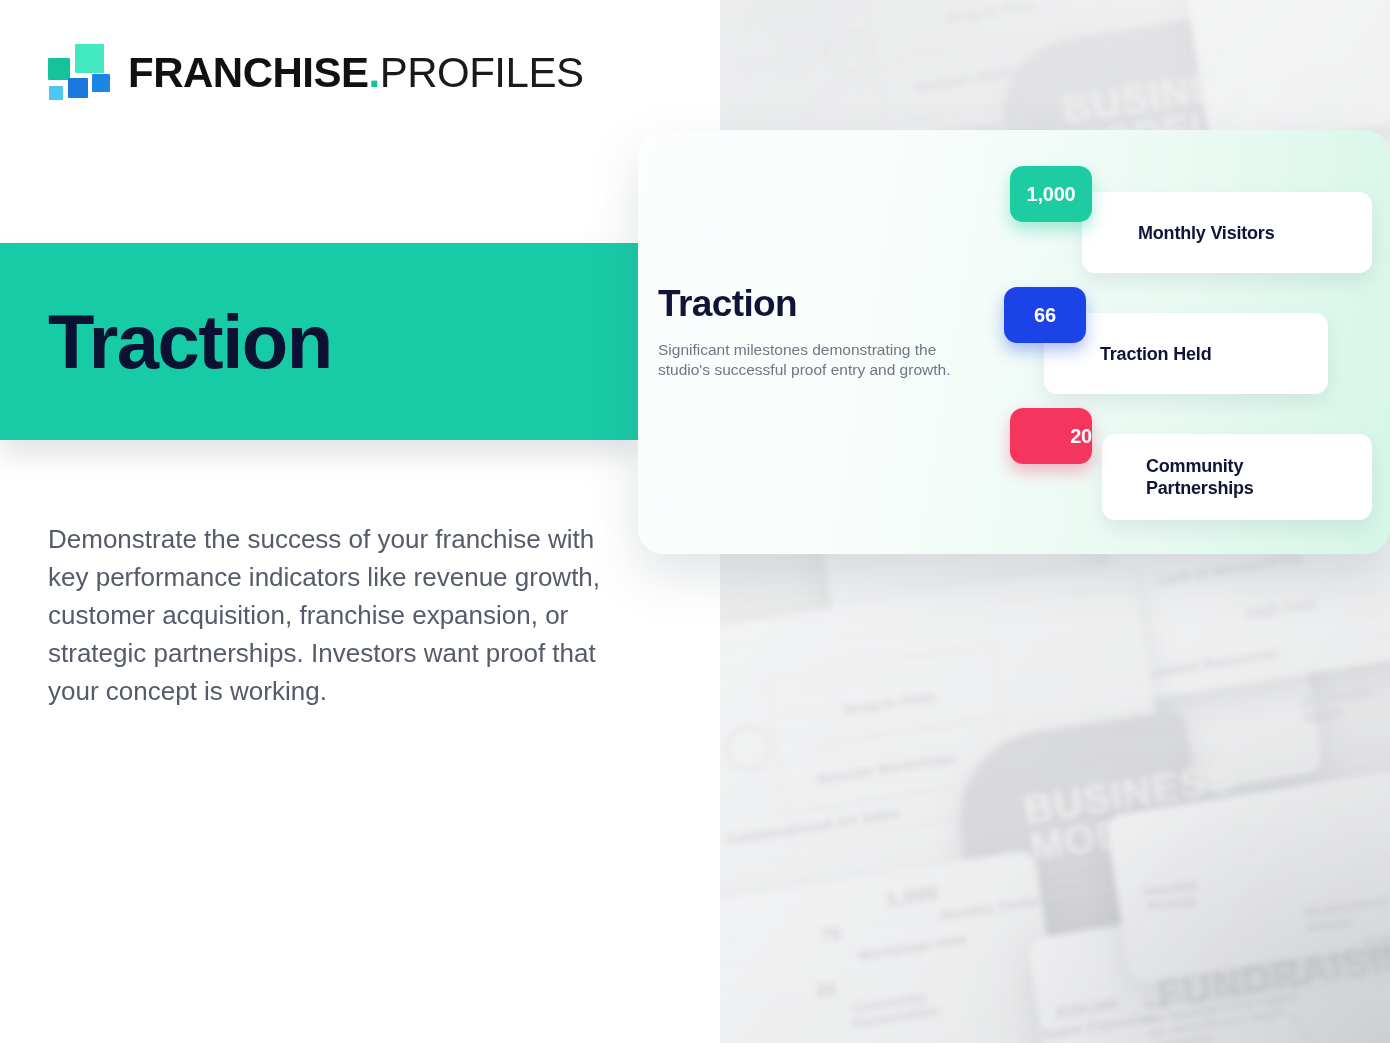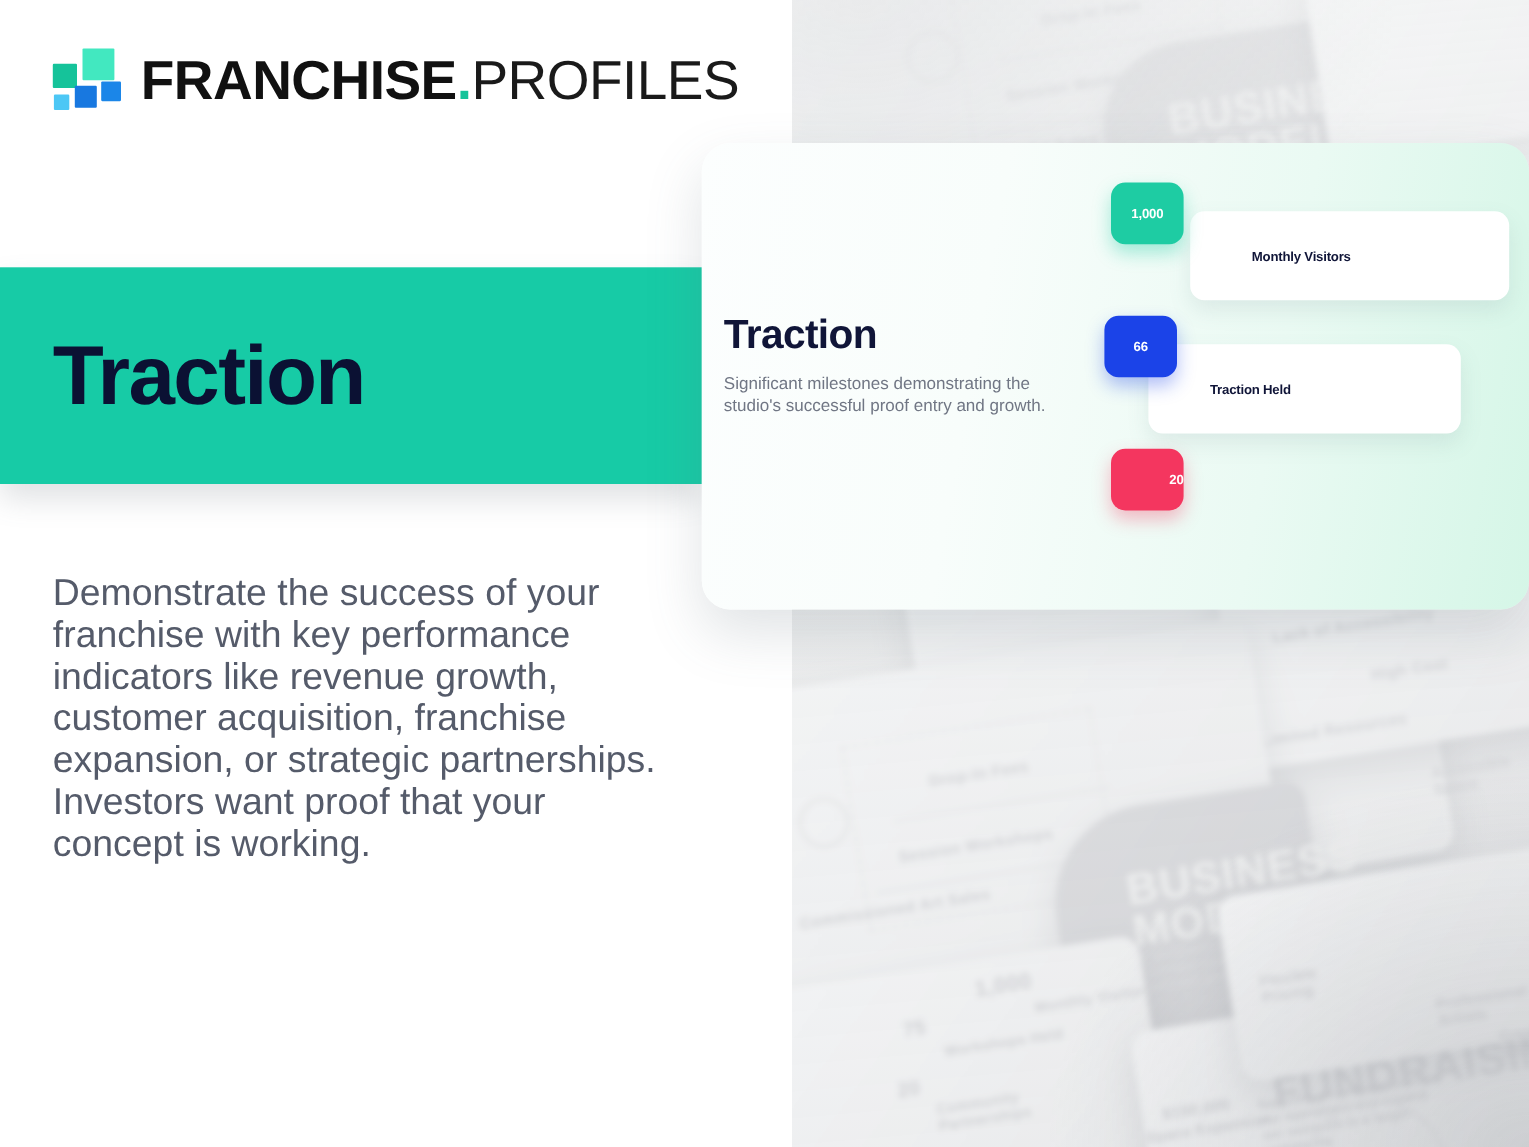--- a/index.html
+++ b/index.html
@@ -120,21 +120,21 @@
     display: block;
     border-radius: 1px;
   }
   .lm1 { left: 0;    top: 14px; width: 22px; height: 22px; background: #15c39a; }
   .lm2 { left: 27px; top: 0;    width: 29px; height: 29px; background: #42e8c0; }
   .lm3 { left: 20px; top: 34px; width: 20px; height: 20px; background: #1878e0; }
   .lm4 { left: 44px; top: 30px; width: 18px; height: 18px; background: #1b86e8; }
   .lm5 { left: 1px;  top: 42px; width: 14px; height: 14px; background: #4cc7f5; }
 
   #logo-text {
-    font-size: 50px;
+    font-size: 42px;
     line-height: 1;
     letter-spacing: -0.5px;
     white-space: nowrap;
     color: #111111;
   }
   #logo-text .lt-bold   { font-weight: 700; }
   #logo-text .lt-dot    { color: #15c39a; font-weight: 700; }
   #logo-text .lt-light  { font-weight: 300; color: #1a1a1a; }
 
   
@@ -157,21 +157,21 @@
     margin-left: 48px;
     line-height: 1;
   }
 
   
   #intro-paragraph {
     position: absolute;
     left: 48px;
     top: 520px;
     width: 575px;
-    font-size: 34px;
+    font-size: 26px;
     line-height: 38px;
     color: #555b6a;
     font-weight: 400;
   }
 
   
   #traction-card {
     position: absolute;
     left: 638px;
     top: 130px;
@@ -221,37 +221,37 @@
     position: absolute;
     top: 26px;
     height: 81px;
     background: #ffffff;
     border-radius: 13px;
     box-shadow: 0 9px 20px rgba(95,120,130,0.13);
     display: flex;
     align-items: center;
   }
   .metric-label {
-    font-size: 12px;
+    font-size: 18px;
     font-weight: 800;
     color: #101538;
     line-height: 22px;
     letter-spacing: -0.2px;
   }
   .metric-badge {
     position: absolute;
     top: 0;
-    width: 66px;
+    width: 82px;
     height: 56px;
     border-radius: 13px;
     display: flex;
     align-items: center;
     justify-content: center;
     color: #ffffff;
-    font-size: 12px;
+    font-size: 20px;
     font-weight: 800;
     letter-spacing: -0.2px;
     z-index: 2;
   }
 
   
   #metric-row-0 .metric-card  { left: 78px; width: 290px; }
   #metric-row-0 .metric-label { margin-left: 56px; }
   #metric-row-0 .metric-badge { left: 6px; background: #1ecca3; box-shadow: 0 8px 16px rgba(30,204,163,0.38); }
 
@@ -372,19 +372,22 @@
     <div class="metric-row" id="metric-row-1">
       <div class="metric-card">
         <span class="metric-label">Traction Held</span>
       </div>
       <div class="metric-badge">
         <span>66</span>
       </div>
     </div>
 
     <div class="metric-row" id="metric-row-2">
+      <div class="metric-card">
+        <span class="metric-label" style="width:190px;">Community Partnerships</span>
+      </div>
       <div class="metric-badge">
         <span>20</span>
       </div>
     </div>
 
   </div>
 </div>
 
 </body></html>

